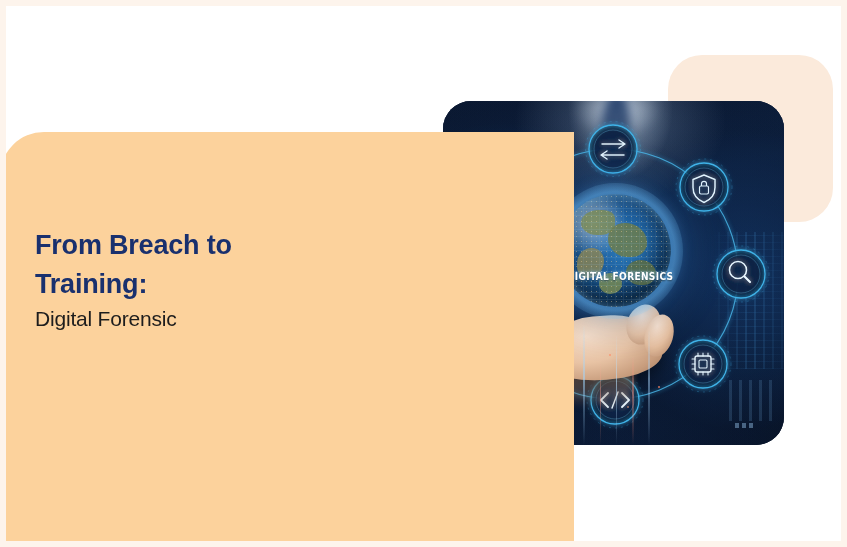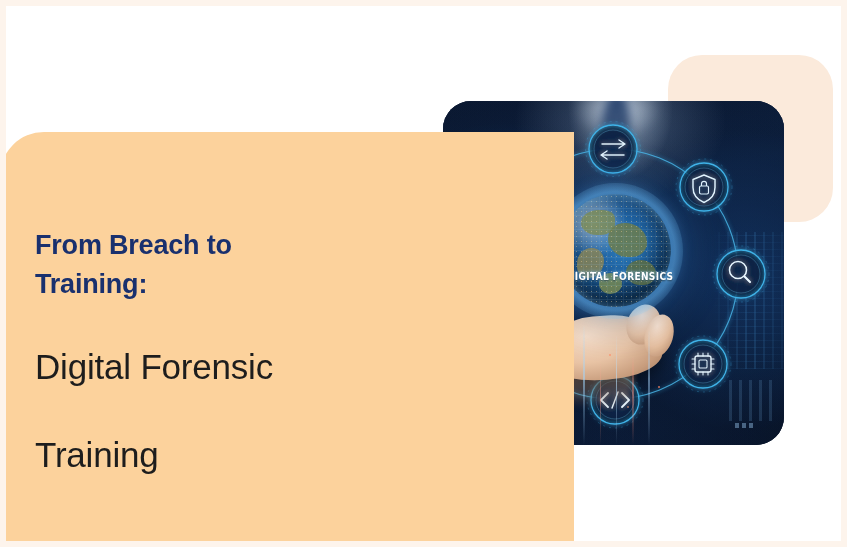--- a/index.html
+++ b/index.html
@@ -49,26 +49,25 @@
     width:330px;
   }
   .headline {
     font-size:27px;
     font-weight:bold;
     line-height:1.44;
     color:#19306E;
     letter-spacing:-0.2px;
   }
   .subhead {
-    font-size:35px;
+    font-size:21px;
     font-weight:300;
     line-height:1.44;
     color:#1D1D1D;
     letter-spacing:-0.2px;
-    margin-top:38px;
   }
 
   
   .photo-card {
     position:absolute;
     left:437px; top:95px;
     width:341px; height:344px;
     border-radius:28px;
     overflow:hidden;
     background:#0A1A33;
@@ -402,18 +401,17 @@
             <i></i>
         </div>
       </div>
     </div>
 
     <div class="orange-panel">
       <div class="text-block">
         <div class="headline">From Breach to</div>
         <div class="headline">Training:</div>
         <div class="subhead">Digital Forensic</div>
-        <div class="subhead">Training</div>
       </div>
     </div>
 
   </div>
 </div>
 
 </body></html>

